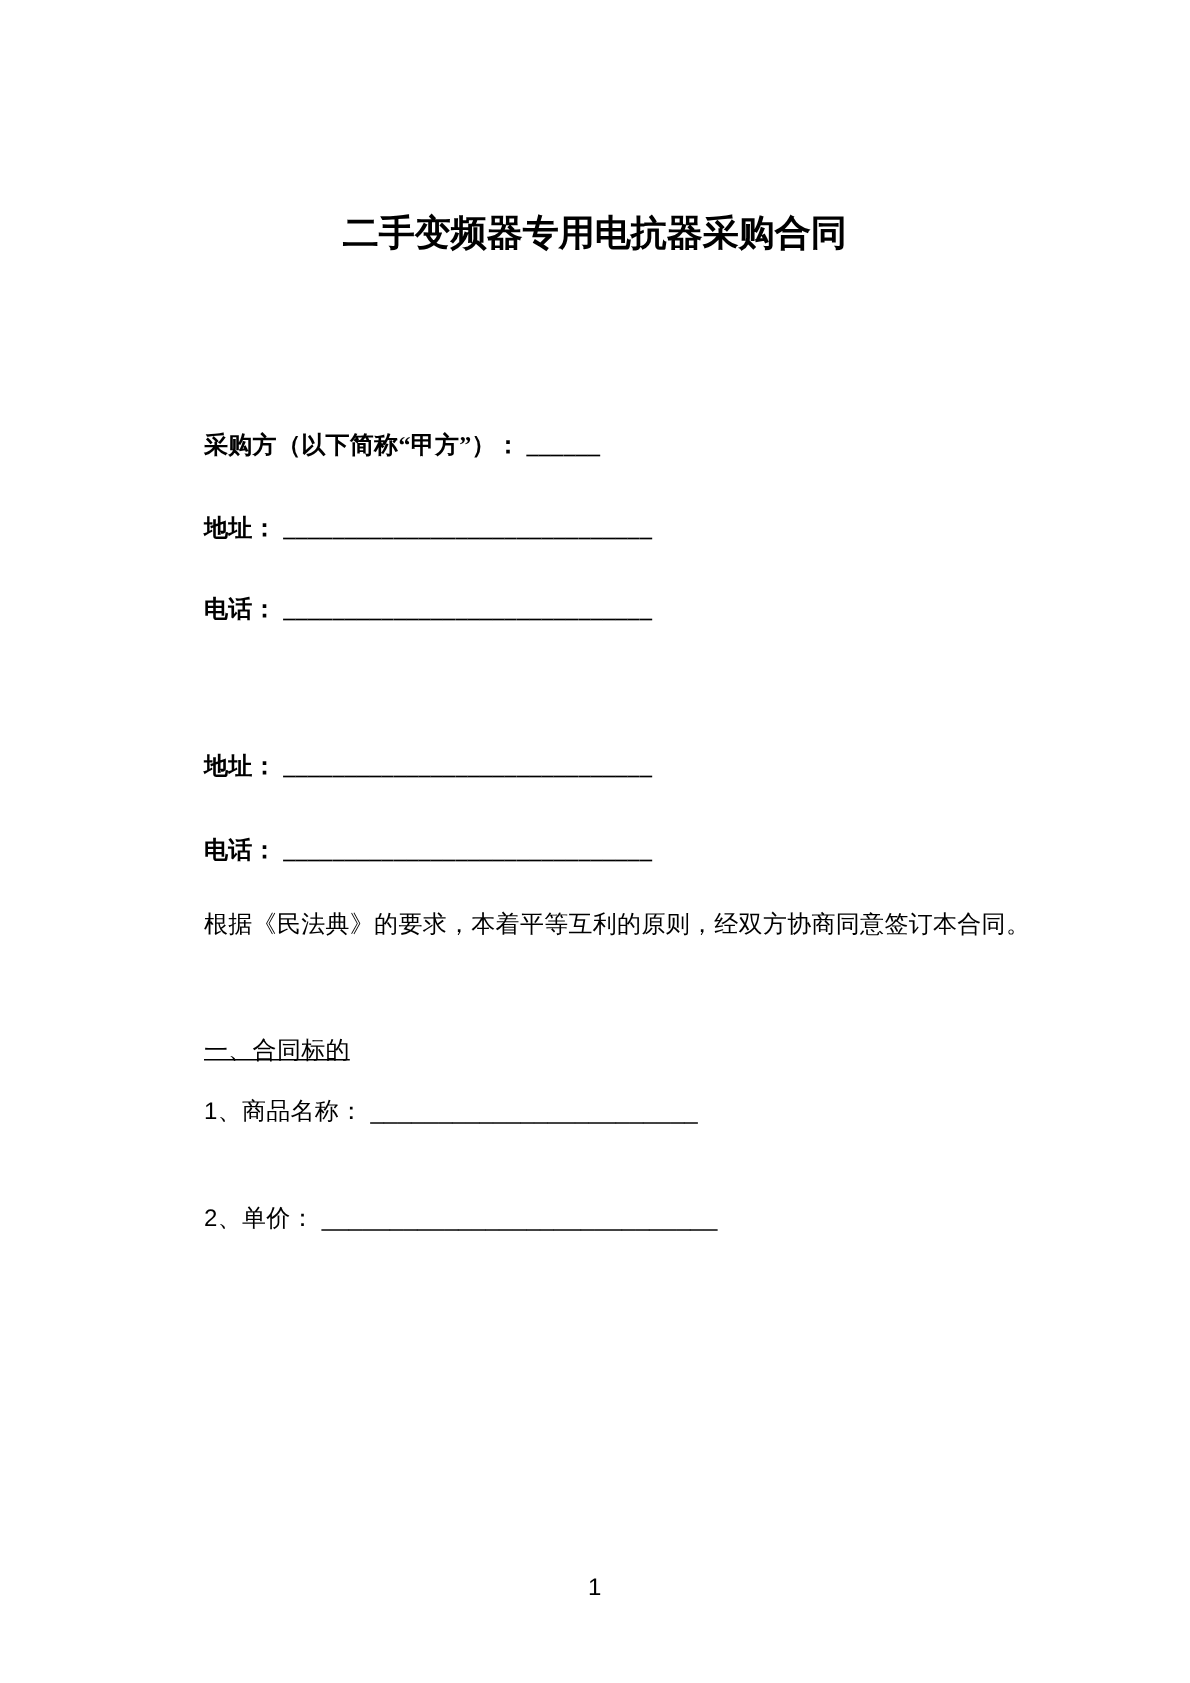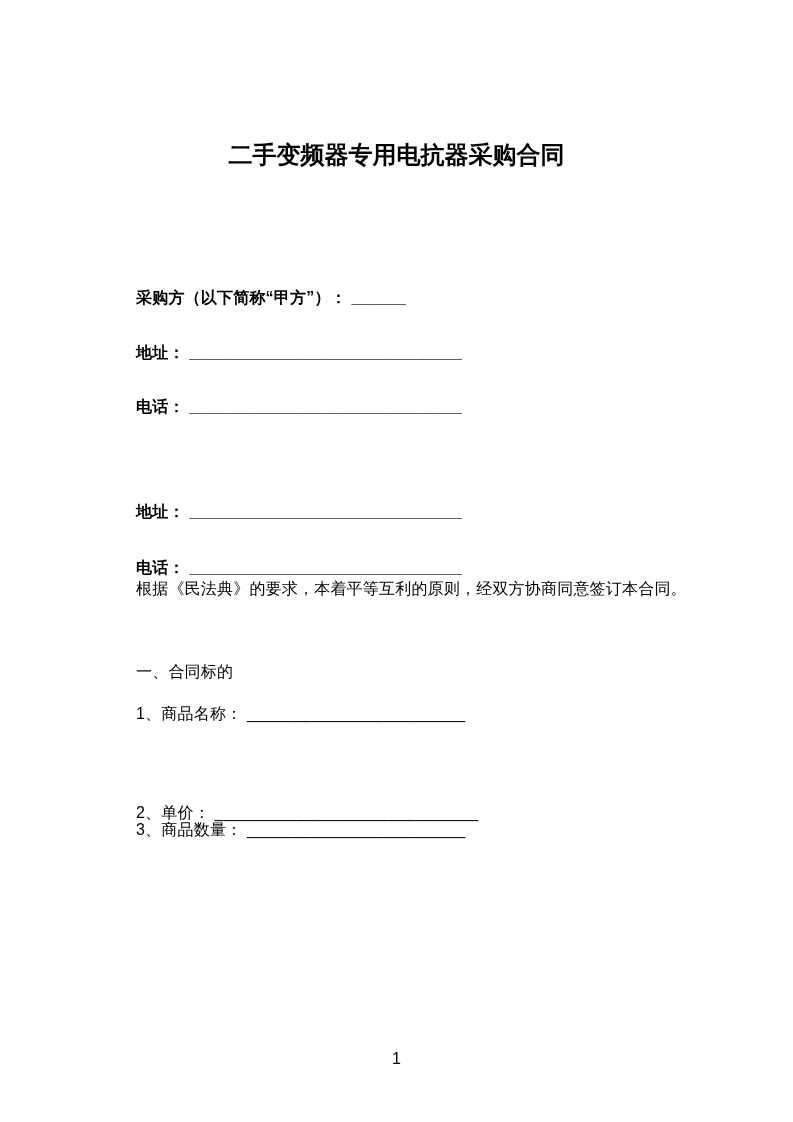--- a/index.html
+++ b/index.html
@@ -25,30 +25,30 @@
     white-space: pre;
   }
   .line {
     position: absolute;
     left: 136px;
     font-size: 16px;
     line-height: 20px;
     white-space: pre;
     letter-spacing: 0.2px;
   }
-  .bold { font-weight: bold; }
+  .bold { font-weight: bold; font-family: Liberation Serif, serif; }
   .t0  { top: 288px; }
   .t1  { top: 343px; }
   .t2  { top: 397px; }
   .t3  { top: 448px; }
   .t4  { top: 502px; }
   .t5  { top: 558px; }
-  .t6  { top: 579px; }
-  .t7  { top: 662px; }
-  .t8  { top: 704px; }
+  .t6  { top: 607px; }
+  .t7  { top: 691px; text-decoration: underline; }
+  .t8  { top: 732px; }
   .t9  { top: 803px; }
   .t10 { top: 820px; }
   .t11 { top: 873px; }
   .t12 { top: 923px; }
   .page-number {
     position: absolute;
     top: 1050px;
     left: 0;
     width: 100%;
     text-align: center;
@@ -74,19 +74,18 @@
   <div class="line bold t5">电话： ______________________________</div>
 
   <div class="line t6">根据《民法典》的要求，本着平等互利的原则，经双方协商同意签订本合同。</div>
 
   <div class="line t7">一、合同标的</div>
 
   <div class="line t8">1、商品名称： ________________________</div>
 
   <div class="line t9">2、单价： _____________________________</div>
 
-  <div class="line t10">3、商品数量： ________________________</div>
 
 
 
   <div class="page-number">1</div>
 
 </div>
 
 </body></html>

